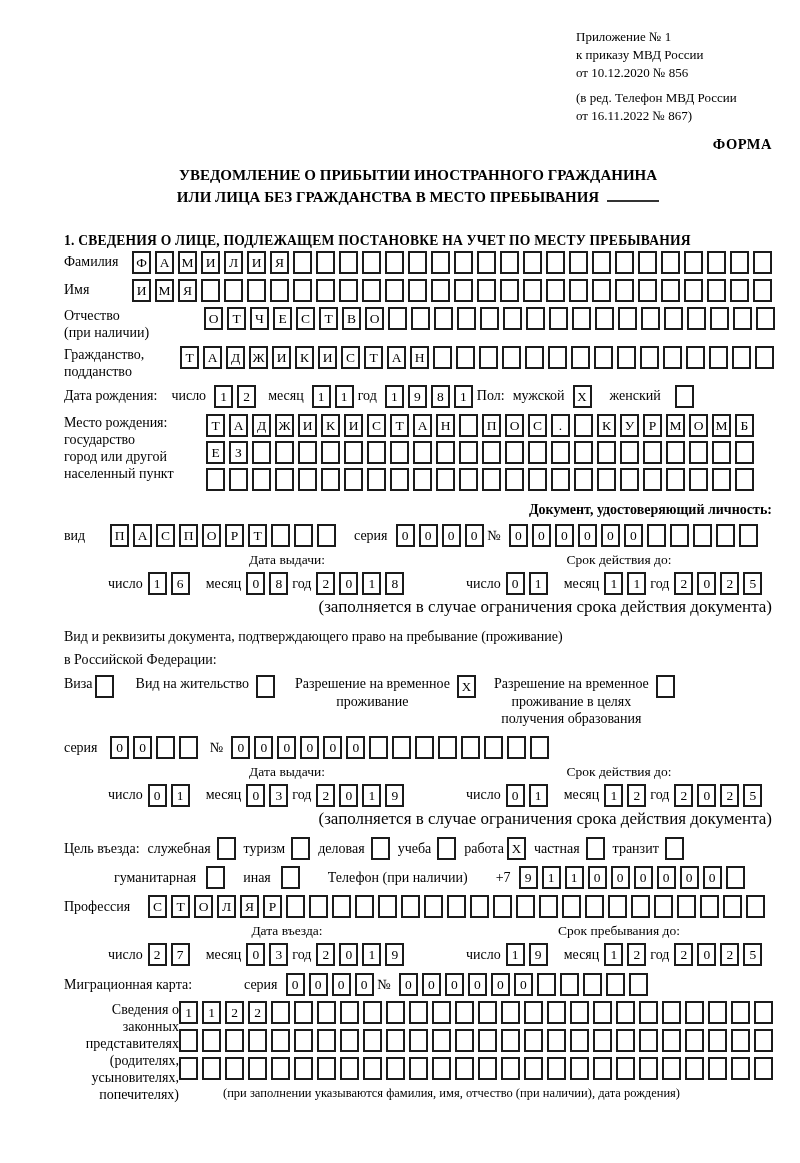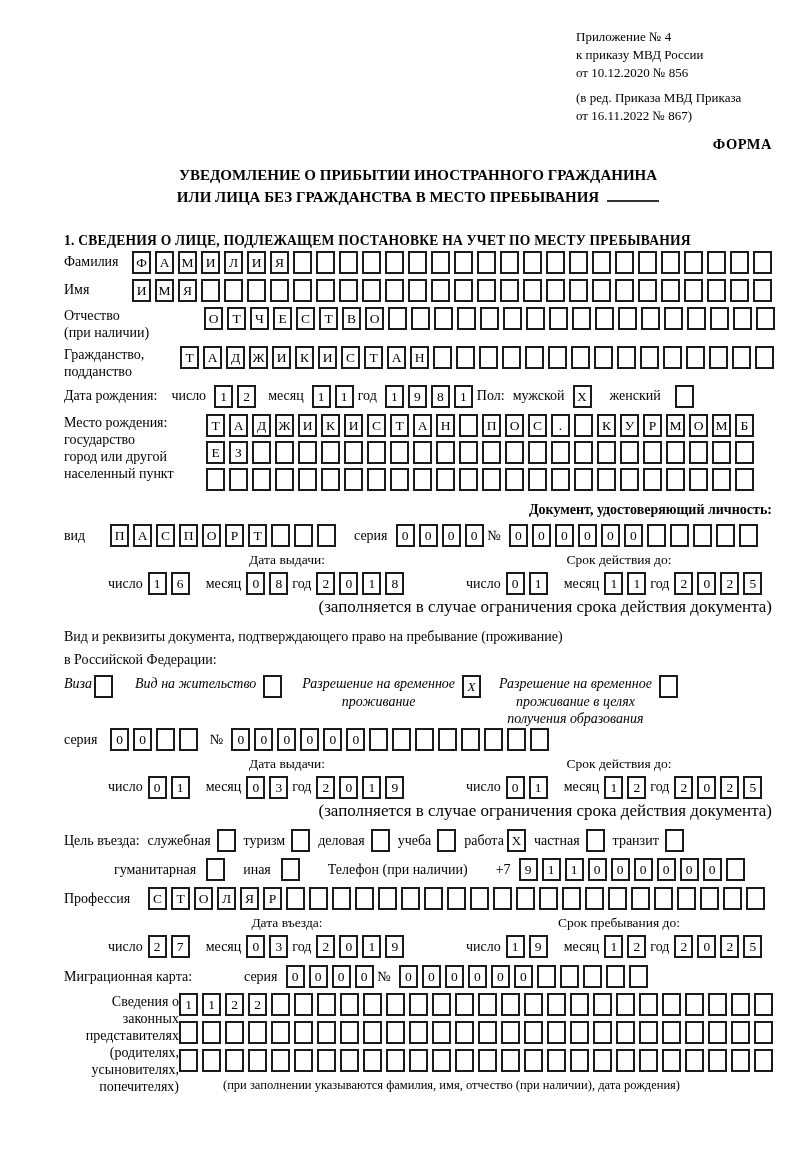--- a/index.html
+++ b/index.html
@@ -45,42 +45,42 @@
   .dates-row{display:flex;margin-top:2px;}
   .dg-left{width:358px;margin-left:44px;}
   .dg-right{flex:1;}
   .dg-title{text-align:center;font-size:13.5px;margin-bottom:3px;}
   .dg-cells{display:flex;align-items:center;white-space:nowrap;}
   .dg-cells .word{margin-right:5px;}
   .dg-cells .gap{width:12px;}
   .date-note{text-align:right;font-size:17px;margin-top:1px;}
   
   .intro{margin-top:8px;line-height:1.65;}
-  .permits{display:flex;align-items:flex-start;margin-top:4px;margin-bottom:0;font-style:italic;}
+  .permits{display:flex;align-items:flex-start;margin-top:4px;margin-bottom:8px;}
   .permit{display:flex;align-items:flex-start;}
   .permit .ptext{text-align:center;line-height:17.5px;}
   .permit .cbox{margin-left:7px;}
   
   .opt{display:flex;align-items:center;}
   .opt .cbox{margin-left:6px;}
   .optrow{display:flex;align-items:center;margin-bottom:6px;}
   .sp8{width:8px;} .sp14{width:14px;} .sp18{width:18px;} .sp28{width:28px;}
   .legal-note{font-size:12.5px;margin-top:6px;margin-left:44px;white-space:nowrap;}
 </style>
 </head>
 <body>
 
 <div class="page">
 
   <div class="req">
-    <div>Приложение № 4</div>
+    <div>Приложение № 1</div>
     <div>к приказу МВД России</div>
     <div>от 10.12.2020 № 856</div>
     <div class="grp2">
-      <div>(в ред. Приказа МВД Приказа</div>
+      <div>(в ред. Телефон МВД России</div>
       <div>от 16.11.2022 № 867)</div>
     </div>
   </div>
   <div class="form-label">ФОРМА</div>
 
   <div class="title">
     <div>УВЕДОМЛЕНИЕ О ПРИБЫТИИ ИНОСТРАННОГО ГРАЖДАНИНА</div>
     <div><span>ИЛИ ЛИЦА БЕЗ ГРАЖДАНСТВА В МЕСТО ПРЕБЫВАНИЯ</span><span class="title-blank"></span></div>
   </div>
 

